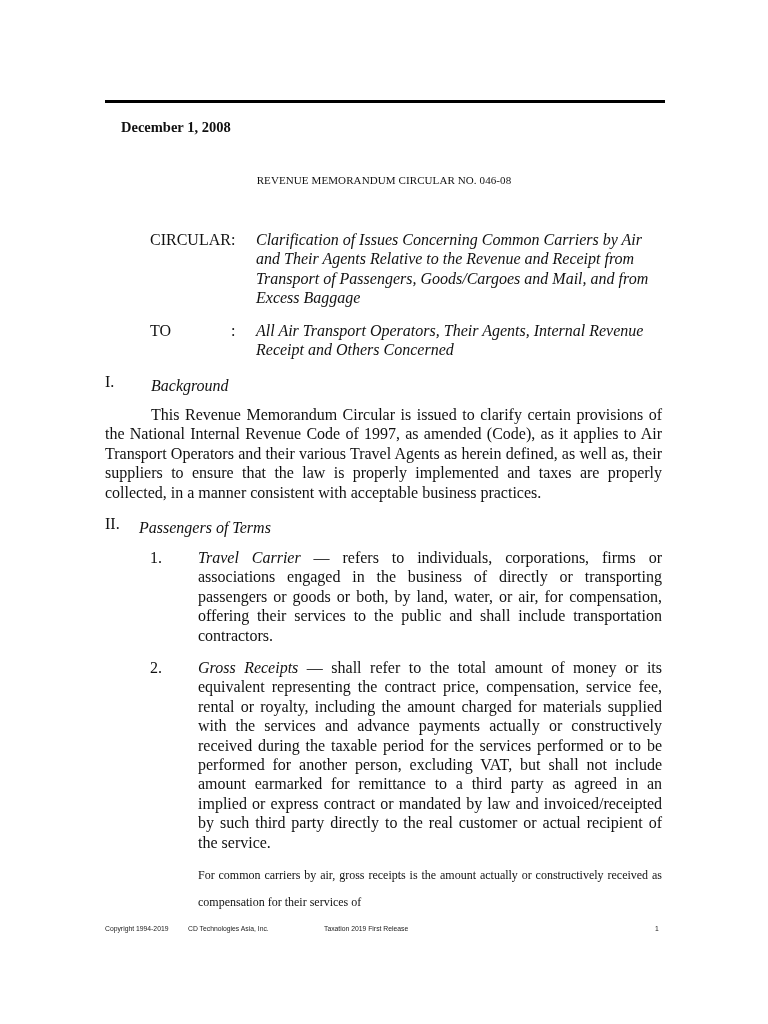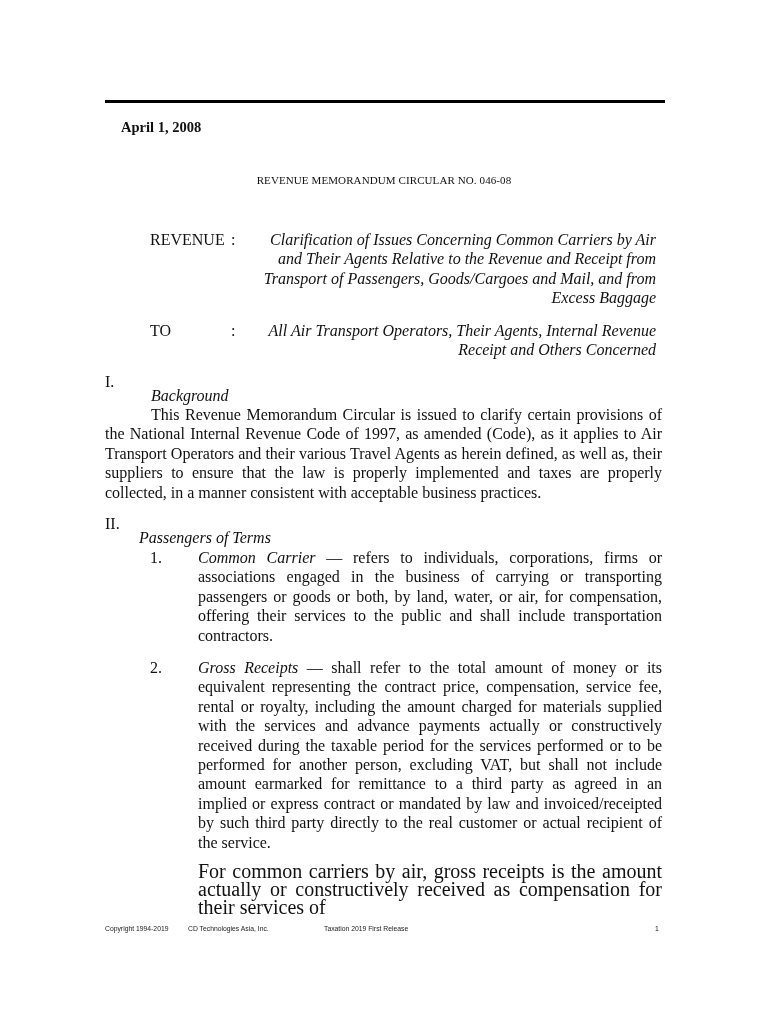--- a/index.html
+++ b/index.html
@@ -4,48 +4,48 @@
   <style>
     html, body { margin: 0; padding: 0; background: #ffffff; }
     body { width: 768px; height: 1024px; position: relative; overflow: hidden;
            font-family: "Liberation Serif", serif; color: #111111; }
     .rule { position: absolute; left: 105px; top: 100px; width: 560px; height: 3px; background: #000; }
     .date { position: absolute; left: 121px; top: 119px; font-weight: bold; font-size: 14.5px; }
     .title { position: absolute; left: 0; width: 768px; top: 174px; text-align: center; font-size: 11px; letter-spacing: 0.1px; }
     .hdr-row { position: absolute; left: 150px; width: 515px; font-size: 16px; line-height: 19.3px; }
     .hdr-label { position: absolute; left: 0; top: 0; }
     .hdr-colon { position: absolute; left: 81px; top: 0; }
-    .hdr-val { position: absolute; left: 106px; top: 0; width: 400px; font-style: italic; text-align: right; }
+    .hdr-val { position: absolute; left: 106px; top: 0; width: 400px; font-style: italic; }
     .subject { top: 230px; }
     .to { top: 321px; }
     .sec { position: absolute; left: 105px; font-size: 16px; }
     .sec-num { position: absolute; left: 0; top: 0; }
-    .sec-title { position: absolute; top: 14px; font-style: italic; white-space: nowrap; }
+    .sec-title { position: absolute; top: 4px; font-style: italic; white-space: nowrap; }
     .para { position: absolute; left: 105px; width: 557px; font-size: 16px; line-height: 19.4px;
             text-align: justify; text-indent: 46px; }
     .item { position: absolute; left: 150px; width: 512px; font-size: 16px; line-height: 19.4px; }
     .item-num { position: absolute; left: 0; top: 0; }
     .item-body { position: absolute; left: 48px; top: 0; width: 464px; text-align: justify; }
     .item-body em { font-style: italic; }
-    .sub-para { position: absolute; left: 198px; width: 464px; font-size: 20px; line-height: 18px; text-align: justify; }
+    .sub-para { position: absolute; left: 198px; width: 464px; font-size: 12px; line-height: 27px; text-align: justify; }
     .footer { position: absolute; left: 105px; top: 925px; width: 557px; height: 12px;
               font-family: "Liberation Sans", sans-serif; font-size: 6.8px; color: #222; }
     .footer span { position: absolute; top: 0; white-space: nowrap; }
   </style>
 </head>
 <body>
 
 <div class="rule"></div>
 
-<div class="date">April 1, 2008</div>
+<div class="date">December 1, 2008</div>
 
 <div class="title">REVENUE MEMORANDUM CIRCULAR NO. 046-08</div>
 
 <div class="hdr-row subject">
-  <span class="hdr-label">REVENUE</span>
+  <span class="hdr-label">CIRCULAR</span>
   <span class="hdr-colon">:</span>
   <span class="hdr-val">Clarification of Issues Concerning Common Carriers by Air and Their Agents Relative to the Revenue and Receipt from Transport of Passengers, Goods/Cargoes and Mail, and from Excess Baggage</span>
 </div>
 
 <div class="hdr-row to">
   <span class="hdr-label">TO</span>
   <span class="hdr-colon">:</span>
   <span class="hdr-val">All Air Transport Operators, Their Agents, Internal Revenue Receipt and Others Concerned</span>
 </div>
 
@@ -56,21 +56,21 @@
 
 <div class="para" style="top:405px;">This Revenue Memorandum Circular is issued to clarify certain provisions of the National Internal Revenue Code of 1997, as amended (Code), as it applies to Air Transport Operators and their various Travel Agents as herein defined, as well as, their suppliers to ensure that the law is properly implemented and taxes are properly collected, in a manner consistent with acceptable business practices.</div>
 
 <div class="sec" style="top:515px;">
   <span class="sec-num">II.</span>
   <span class="sec-title" style="left:34px;">Passengers of Terms</span>
 </div>
 
 <div class="item" style="top:548px;">
   <span class="item-num">1.</span>
-  <div class="item-body"><em>Common Carrier</em><span> — refers to individuals, corporations, firms or associations engaged in the business of carrying or transporting passengers or goods or both, by land, water, or air, for compensation, offering their services to the public and shall include transportation contractors.</span></div>
+  <div class="item-body"><em>Travel Carrier</em><span> — refers to individuals, corporations, firms or associations engaged in the business of directly or transporting passengers or goods or both, by land, water, or air, for compensation, offering their services to the public and shall include transportation contractors.</span></div>
 </div>
 
 <div class="item" style="top:658px;">
   <span class="item-num">2.</span>
   <div class="item-body"><em>Gross Receipts</em><span> — shall refer to the total amount of money or its equivalent representing the contract price, compensation, service fee, rental or royalty, including the amount charged for materials supplied with the services and advance payments actually or constructively received during the taxable period for the services performed or to be performed for another person, excluding VAT, but shall not include amount earmarked for remittance to a third party as agreed in an implied or express contract or mandated by law and invoiced/receipted by such third party directly to the real customer or actual recipient of the service.</span></div>
 </div>
 
 <div class="sub-para" style="top:862px;">For common carriers by air, gross receipts is the amount actually or constructively received as compensation for their services of</div>
 
 <div class="footer">

